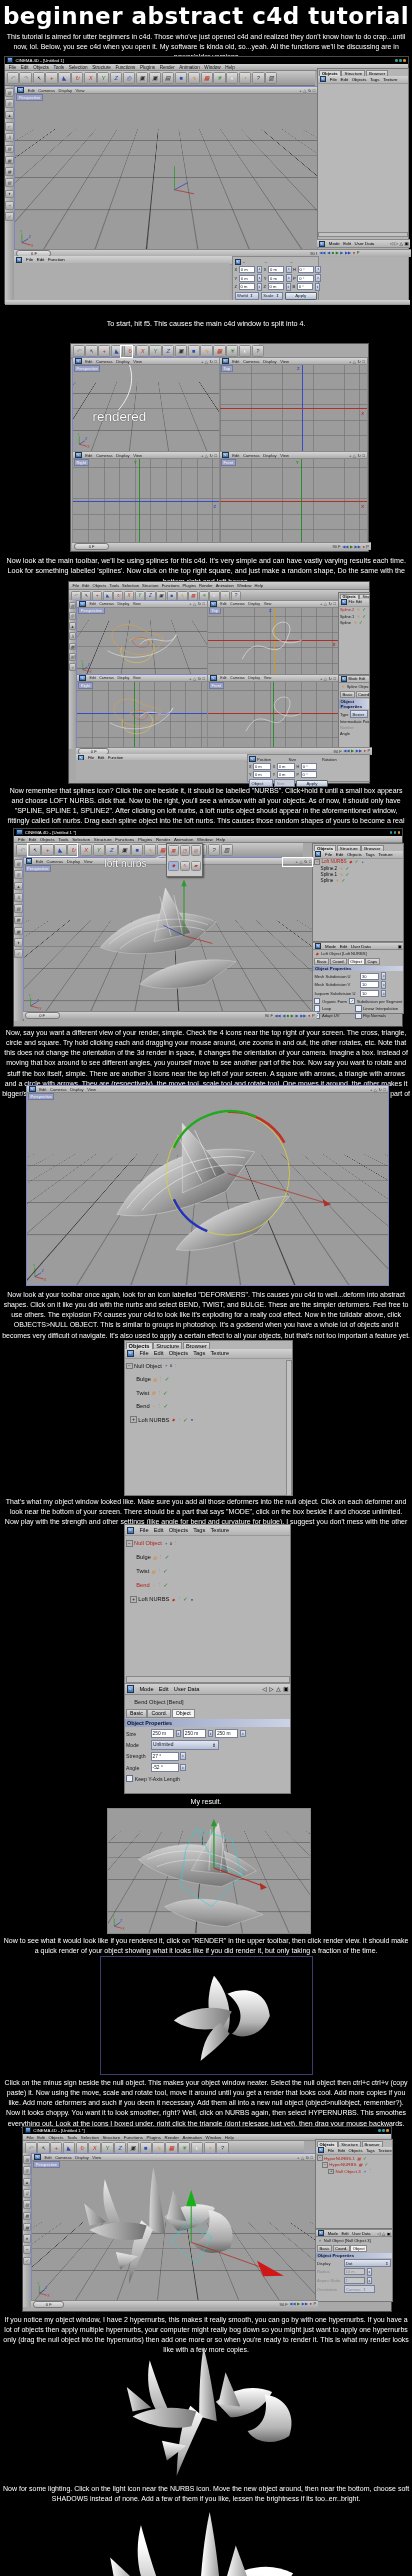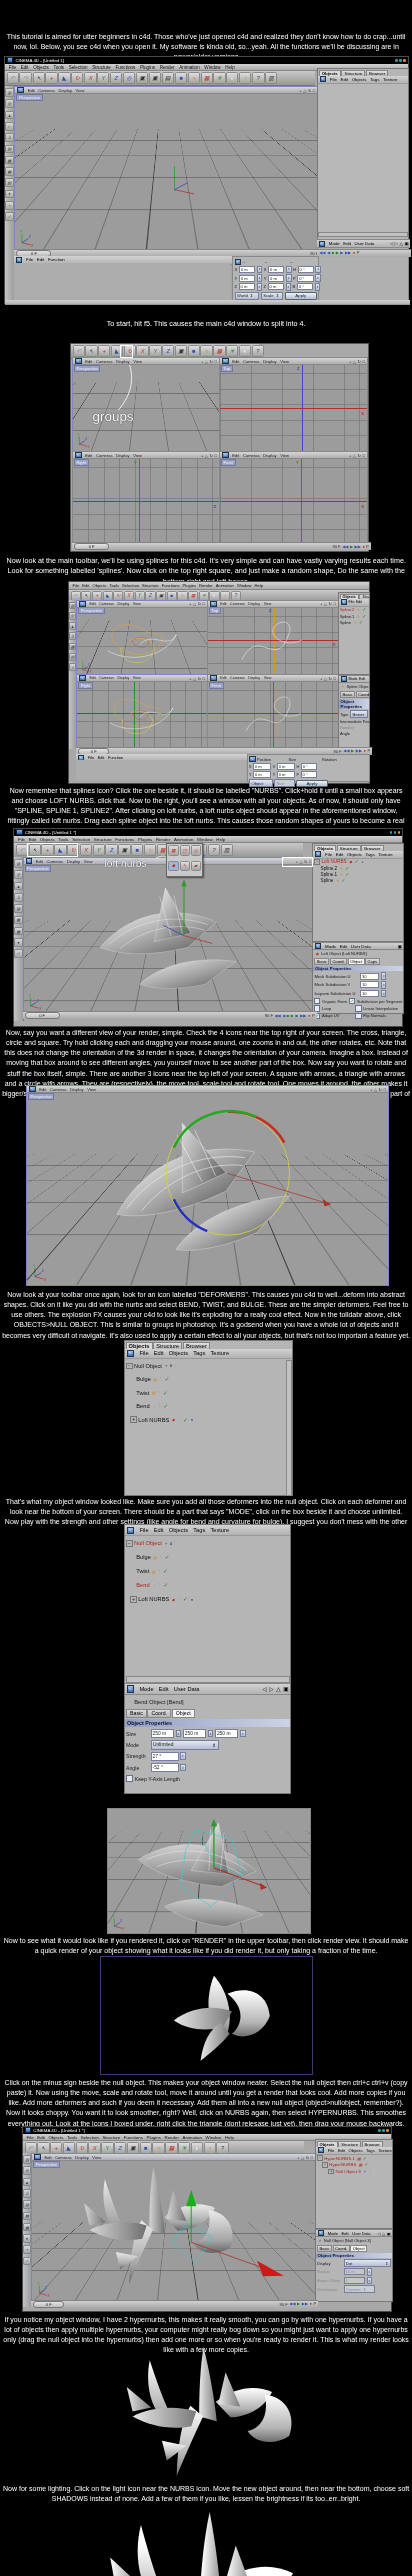--- a/index.html
+++ b/index.html
@@ -119,20 +119,21 @@
       <line x1="10" y1="26" x2="23" y2="18" stroke="#3040c0" stroke-width="1.6"></line>
       <text x="6" y="7" font-size="7" fill="#28a028">Y</text>
       <text x="29" y="35" font-size="7" fill="#c03028">X</text>
       <text x="24" y="17" font-size="7" fill="#3040c0">Z</text>
     </symbol>
   </defs>
 </svg>
 
 <div id="wrap">
 
+  <div class="ab h1" style="left:0;top:3.1px;width:412px">beginner abstract c4d tutorial</div>
   <div class="ab txt" style="left:2.1px;top:32px;width:408px;font-size:7px">This tutorial is aimed for utter beginners in c4d. Those who've just opened c4d and realized they don't know how to do crap...until now, lol. Below, you see c4d when you open it. My software is kinda old, so...yeah. All the functions we'll be discussing are in newer/older versions</div>
 
   <div class="ab win" style="left:4.1px;top:56px;width:403px;height:246px">
     <div class="tbar">
       <span class="appico"></span>
       <span>CINEMA 4D - [Untitled 1]</span>
       <span style="margin-left:auto;display:flex;gap:1.5px">
         <i class="dot" style="background:#2f9e9e"></i>
         <i class="dot" style="background:#2f9e9e"></i>
         <i class="dot" style="background:#d8921e"></i>
@@ -446,21 +447,21 @@
       <b class="pb blu">◀◀</b>
         <b class="pb grn">▶</b>
         <b class="pb blu">▶▶</b>
         <b class="pb red">●</b>
         <b class="pb">P</b>
     </div>
     <div class="ab hl" style="left:49px;top:0.5px;width:11.3px;height:11.3px"></div>
     <svg class="ab" style="left:0;top:0" width="297" height="207" pointer-events="none" viewBox="0 0 577 401">
         <path d="M92,128 C120,95 125,60 108,26" fill="none" stroke="#fff" stroke-width="1.6"></path>
       </svg>
-    <div class="ab ann" style="left:21.6px;top:65px;font-size:13.4px">groups</div>
+    <div class="ab ann" style="left:21.6px;top:65px;font-size:13.4px">rendered</div>
   </div>
 
   <div class="ab txt" style="left:5.2px;top:556px;width:402px">Now look at the main toolbar, we'll be using splines for this c4d. It's very simple and can have vastly varying results each time. Look for something labelled 'splines'. Now click on the top right square, and just make a random shape, Do the same with the bottom right and left boxes.</div>
 
   <div class="ab win" style="left:68px;top:581px;width:300px;height:201px">
     <div class="mbar" style="gap:3.1px;font-size:4.1px">
       <u>File</u>
         <u>Edit</u>
         <u>Objects</u>
         <u>Tools</u>
@@ -1099,20 +1100,21 @@
         <u style="width:23px">Angle</u>
         <span class="fld" style="width:24px;height:6.7px;font-size:4.9px">-52 °</span>
         <b class="spn">⇕</b>
       </div>
     <div class="arow" style="font-size:5.2px;height:10.3px">
         <span class="cbx" style="width:5.2px;height:5.2px"></span>
         <u>Keep Y-Axis Length</u>
       </div>
   </div>
 
+  <div class="ab txt" style="left:0;top:1797px;width:412px">My result.</div>
 
   <div class="ab vp" style="left:107px;top:1808px;width:202px;height:124px;border-color:#888">
     <div class="pwrap">
         <div class="pplane" style="top:18%"></div>
       </div>
     <svg class="ab" style="left:15.5px;top:5.2px" width="170" height="113" viewBox="0 0 300 200">
         <use href="#loftm" transform="rotate(18 150 100)"></use>
       </svg>
     <svg class="ab" style="left:57px;top:10.3px" width="103" height="103" viewBox="0 0 200 200">
       <polyline points="60,20 130,40 150,110 90,170 30,130 40,60 60,20 100,90 150,110 M30,130 100,90 130,40" fill="none" stroke="#35cfcf" stroke-width="1.2"></polyline>

